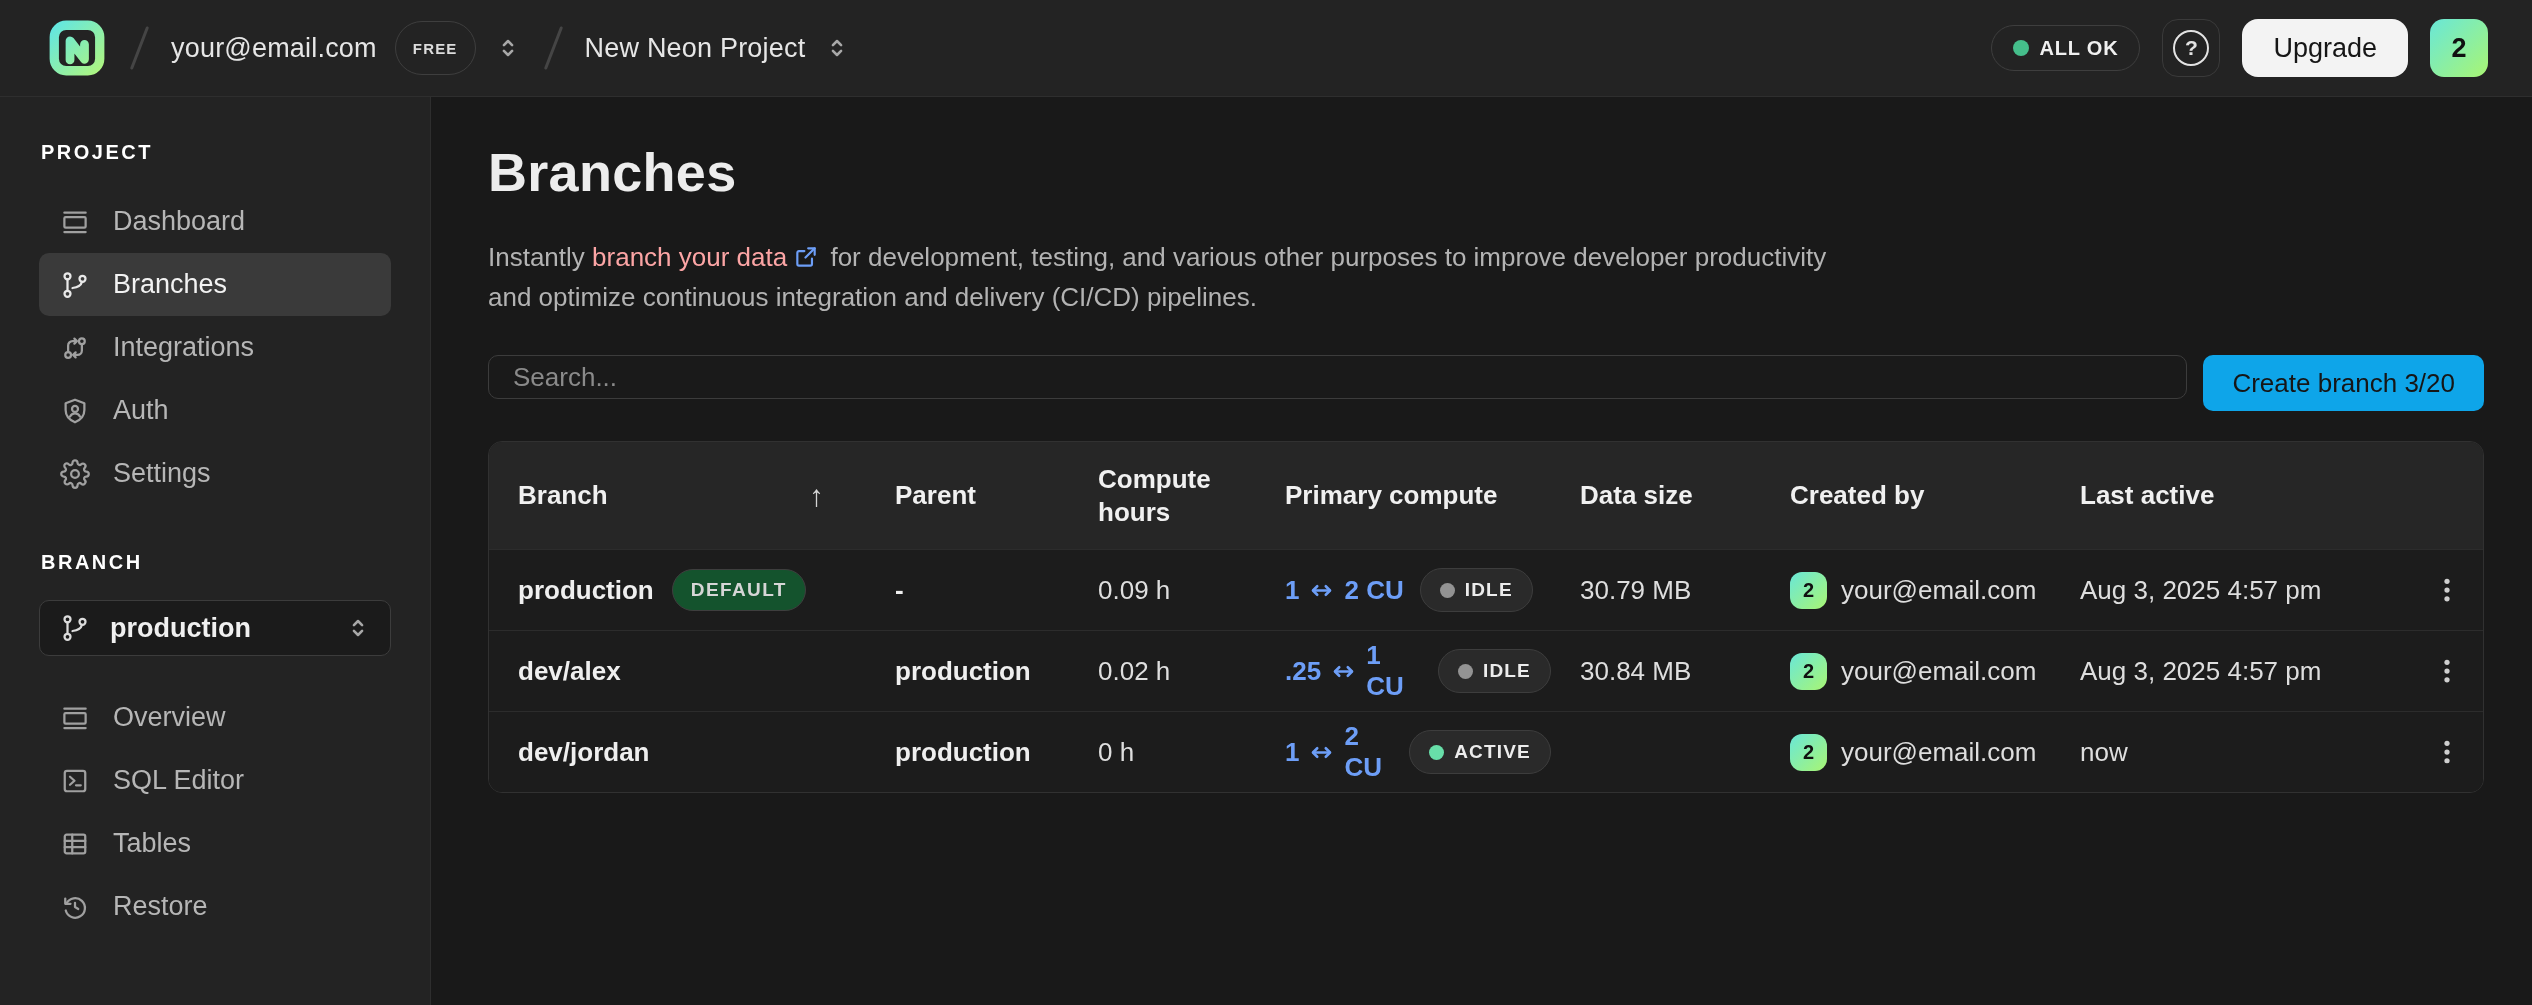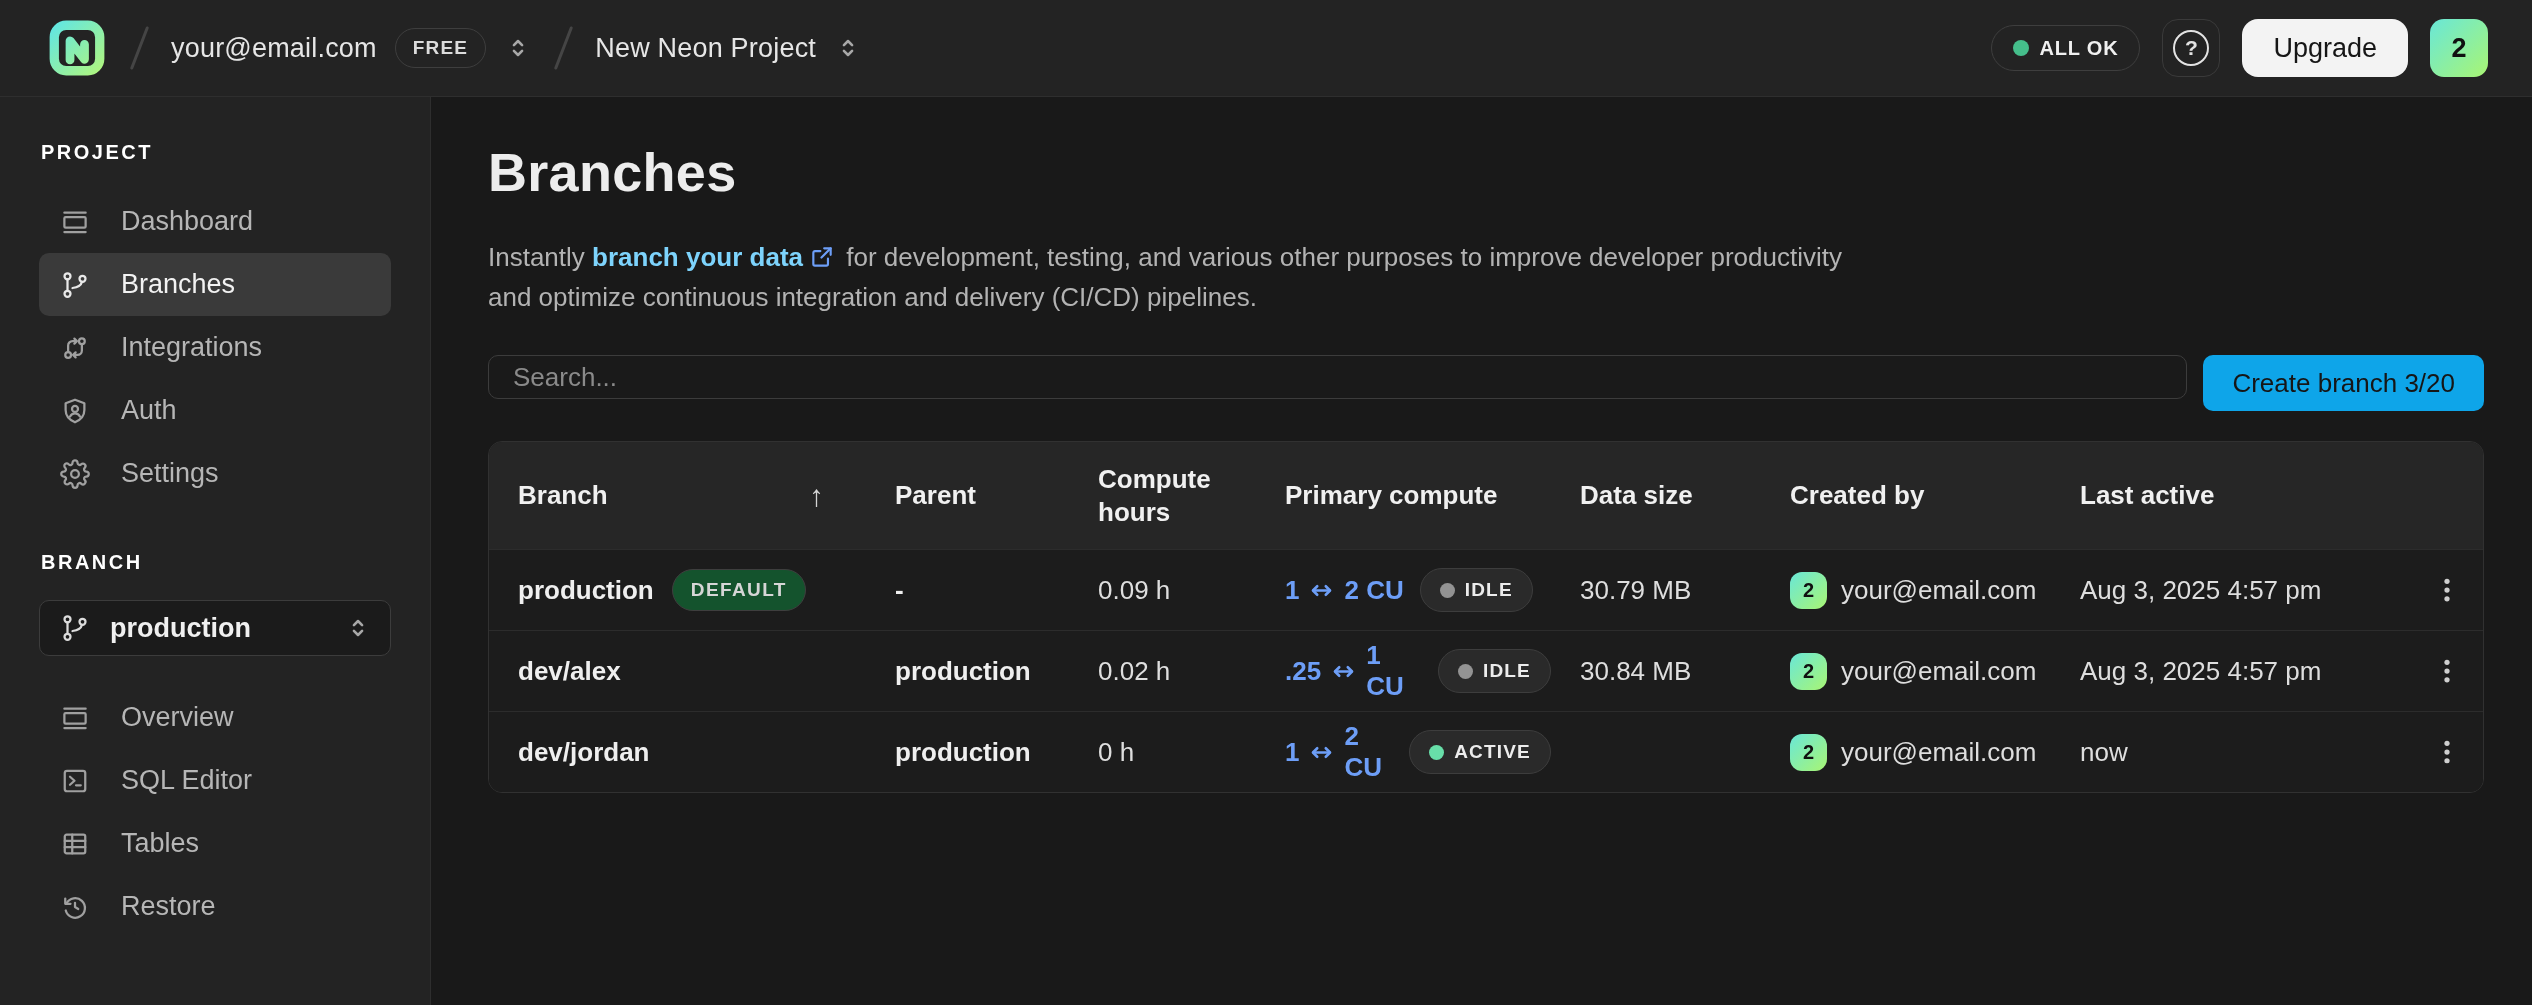--- a/index.html
+++ b/index.html
@@ -6,49 +6,49 @@
   html,body { width:2532px; height:1005px; background:#191919; font-family:"Liberation Sans", sans-serif; overflow:hidden; }
 
   
   .topbar { height:97px; background:#232323; border-bottom:1px solid #2e2e2e; display:flex; align-items:center; justify-content:space-between; padding:0 44px 0 46px; }
   .tb-left, .tb-right { display:flex; align-items:center; }
   .logo { width:62px; height:62px; display:flex; align-items:center; justify-content:center; cursor:pointer; }
   .crumb-slash { width:3px; height:46px; background:#454545; transform:rotate(21deg); margin:0 30px; border-radius:2px; }
   .switcher { display:flex; align-items:center; gap:18px; cursor:pointer; }
   .crumb-text { color:#e6e6e6; font-size:27px; letter-spacing:.2px; }
   .pill { display:inline-flex; align-items:center; border:1px solid #3e3e3e; border-radius:999px; color:#dcdcdc; }
-  .free-pill { height:40px; padding:16px 17px; font-size:19px; font-weight:600; letter-spacing:1.2px; }
+  .free-pill { height:54px; padding:16px 17px; font-size:15px; font-weight:600; letter-spacing:1.2px; }
   .updown { color:#a8a8a8; display:flex; align-items:center; }
   .allok-pill { height:46px; padding:0 21px; gap:11px; font-size:20px; font-weight:600; letter-spacing:.8px; color:#f0f0f0; }
   .dot { width:16px; height:16px; border-radius:50%; background:#45be8b; }
   .help-btn { width:58px; height:58px; margin-left:22px; border:1px solid #3a3a3a; border-radius:16px; background:transparent; display:flex; align-items:center; justify-content:center; cursor:pointer; color:#e3e3e3; }
   .help-glyph { width:36px; height:36px; border:2.4px solid #e3e3e3; border-radius:50%; display:flex; align-items:center; justify-content:center; font-size:21px; font-weight:600; }
   .upgrade-btn { height:58px; margin-left:22px; padding:0 31px; background:#f3f3f3; color:#161616; border:none; border-radius:16px; font-size:27px; font-weight:500; font-family:inherit; cursor:pointer; }
   .notif-badge { width:58px; height:58px; margin-left:22px; border-radius:14px; background:linear-gradient(135deg,#69e7d8 0%,#a9f573 100%); color:#101010; font-size:27px; font-weight:600; display:flex; align-items:center; justify-content:center; cursor:pointer; }
 
   
   .layout { display:flex; height:908px; }
   .sidebar { width:431px; background:#232323; border-right:1px solid #2e2e2e; padding:44px 39px 0 39px; flex-shrink:0; }
   .content { flex:1; padding:44px 48px 0 57px; background:#191919; }
 
   
   .section-label { color:#ffffff; font-size:20px; font-weight:700; letter-spacing:2.5px; margin:0 0 26px 2px; }
-  .nav-item { display:flex; align-items:center; gap:31px; height:63px; padding:0 21px; border-radius:10px; color:#b6b6b6; font-size:27px; cursor:pointer; }
+  .nav-item { display:flex; align-items:center; gap:23px; height:63px; padding:0 21px; border-radius:10px; color:#b6b6b6; font-size:27px; cursor:pointer; }
   .nav-item .nicon { color:#a0a0a0; display:flex; }
   .nav-item.active { background:#3a3a3a; color:#f2f2f2; }
   .nav-item.active .nicon { color:#e8e8e8; }
   .branch-section { margin-top:46px; }
   .branch-selector { height:56px; margin-bottom:30px; background:#1b1b1b; border:1px solid #3c3c3c; border-radius:10px; display:flex; align-items:center; gap:20px; padding:0 18px 0 20px; cursor:pointer; }
   .branch-selector .nicon { color:#dcdcdc; display:flex; }
   .branch-selector .sel-text { color:#f0f0f0; font-size:27px; font-weight:600; flex:1; }
 
   
   .page-title { color:#ededed; font-size:54px; font-weight:700; letter-spacing:.3px; }
   .page-desc { margin-top:36px; max-width:1370px; color:#b3b3b3; font-size:26px; line-height:36px; }
-  .page-desc a { color:#7dd3fc; font-weight:700; text-decoration:none; cursor:pointer; }
+  .page-desc a { color:#fca5a5; font-weight:400; text-decoration:none; cursor:pointer; }
   .ext-icon { display:inline-block; vertical-align:-4px; margin:0 4px 0 6px; color:#6d9ef7; }
   .controls { display:flex; gap:16px; margin-top:40px; }
   .search-input { flex:1; height:44px; background:#1a1a1a; border:1px solid #3c3c3c; border-radius:10px; padding:0 24px; color:#e0e0e0; font-size:26px; font-family:inherit; outline:none; }
   .search-input::placeholder { color:#8a8a8a; }
   .create-btn { height:56px; padding:0 29px; background:#0ea5e9; color:#161616; border:none; border-radius:10px; font-size:26px; font-weight:500; font-family:inherit; cursor:pointer; white-space:nowrap; }
 
   
   .btable { margin-top:30px; border:1px solid #313131; border-radius:14px; overflow:hidden; background:#1c1c1c; }
   .thead { display:grid; grid-template-columns:377px 203px 187px 295px 210px 290px 345px 1fr; background:#262626; height:107px; align-items:center; }
   .th { color:#f0f0f0; font-size:26px; font-weight:700; padding-left:29px; line-height:33px; }

